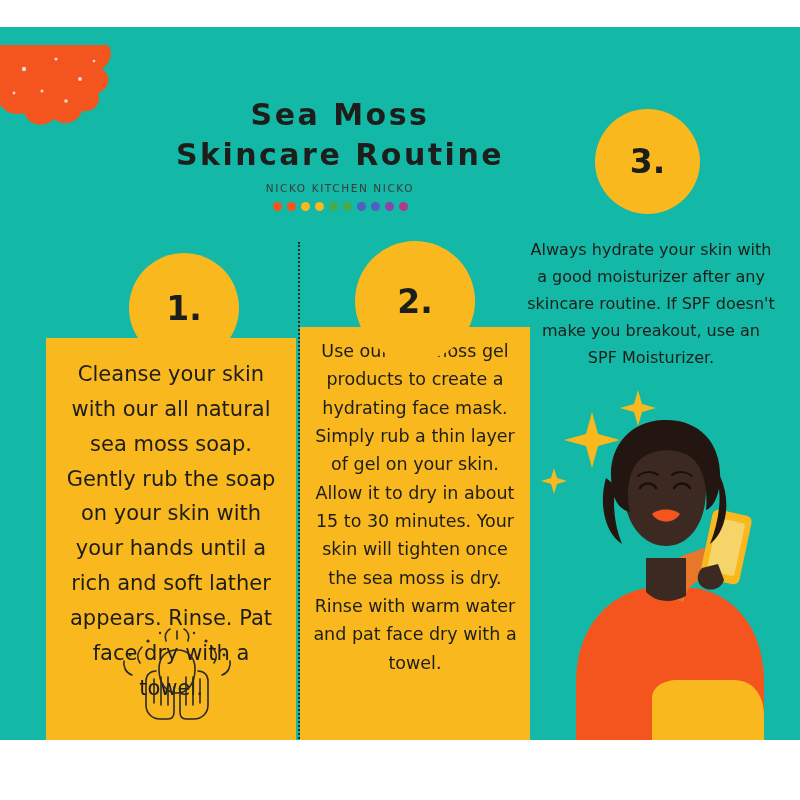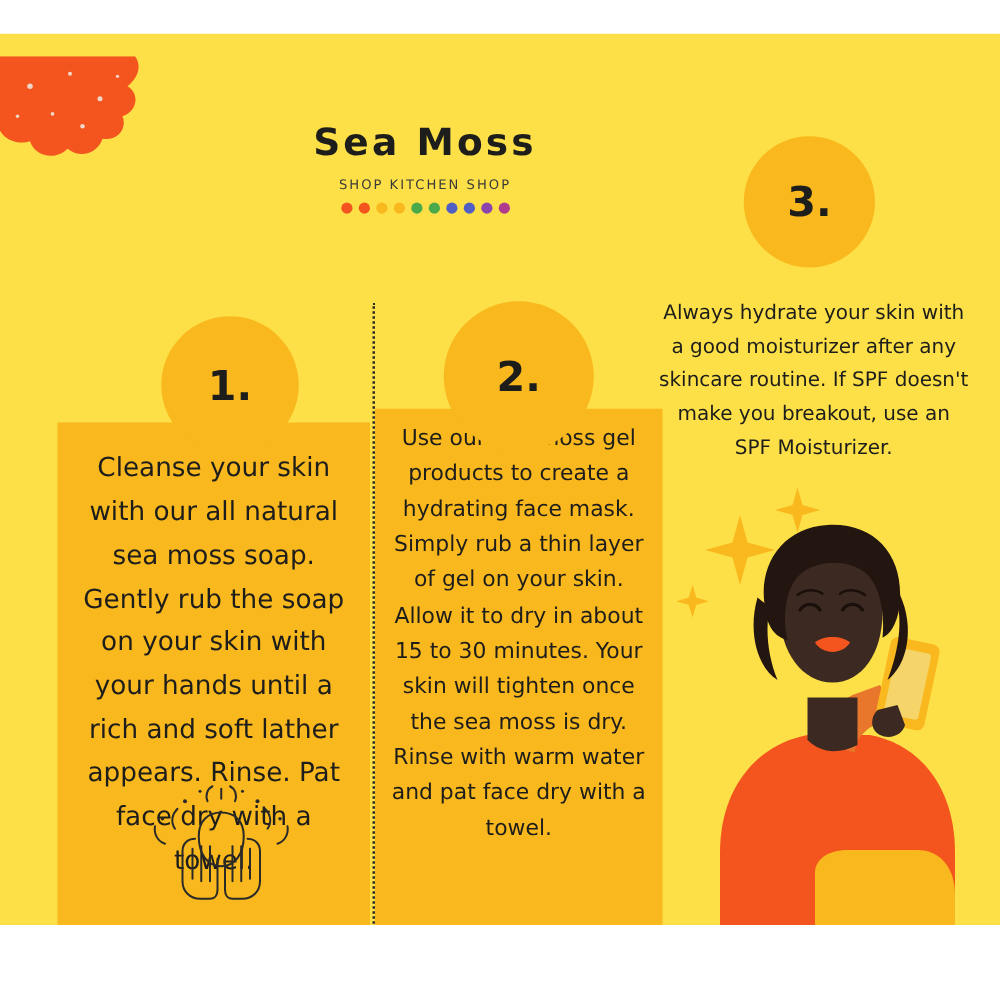--- a/index.html
+++ b/index.html
@@ -14,21 +14,21 @@
     width: 800px;
     height: 800px;
     background: #ffffff;
     overflow: hidden;
   }
   
   .canvas {
     position: absolute;
     left: 0; top: 27px;
     width: 800px; height: 713px;
-    background: #fde047;
+    background: #14b8a6;
     overflow: hidden;
   }
 
   
   .splash {
     position: absolute;
     left: -10px; top: 18px;
     width: 150px; height: 110px;
   }
 
@@ -144,21 +144,22 @@
       <circle cx="66" cy="14" r="1.6" fill="#efefe9" opacity="0.85"></circle>
       <circle cx="90" cy="34" r="2" fill="#efefe9" opacity="0.85"></circle>
       <circle cx="52" cy="46" r="1.5" fill="#efefe9" opacity="0.85"></circle>
       <circle cx="76" cy="56" r="1.8" fill="#efefe9" opacity="0.85"></circle>
       <circle cx="24" cy="48" r="1.4" fill="#efefe9" opacity="0.85"></circle>
       <circle cx="104" cy="16" r="1.3" fill="#efefe9" opacity="0.85"></circle>
     </svg>
 
     <div class="title-wrap">
       <div class="title-line">Sea Moss</div>
-      <div class="brand">SHOP KITCHEN SHOP</div>
+      <div class="title-line">Skincare Routine</div>
+      <div class="brand">NICKO KITCHEN NICKO</div>
       <div class="dots">
         <i style="background: rgb(244, 85, 31);"></i>
         <i style="background: rgb(244, 85, 31);"></i>
         <i style="background: rgb(249, 184, 29);"></i>
         <i style="background: rgb(249, 184, 29);"></i>
         <i style="background: rgb(74, 169, 74);"></i>
         <i style="background: rgb(74, 169, 74);"></i>
         <i style="background: rgb(79, 95, 196);"></i>
         <i style="background: rgb(79, 95, 196);"></i>
         <i style="background: rgb(142, 68, 173);"></i>

